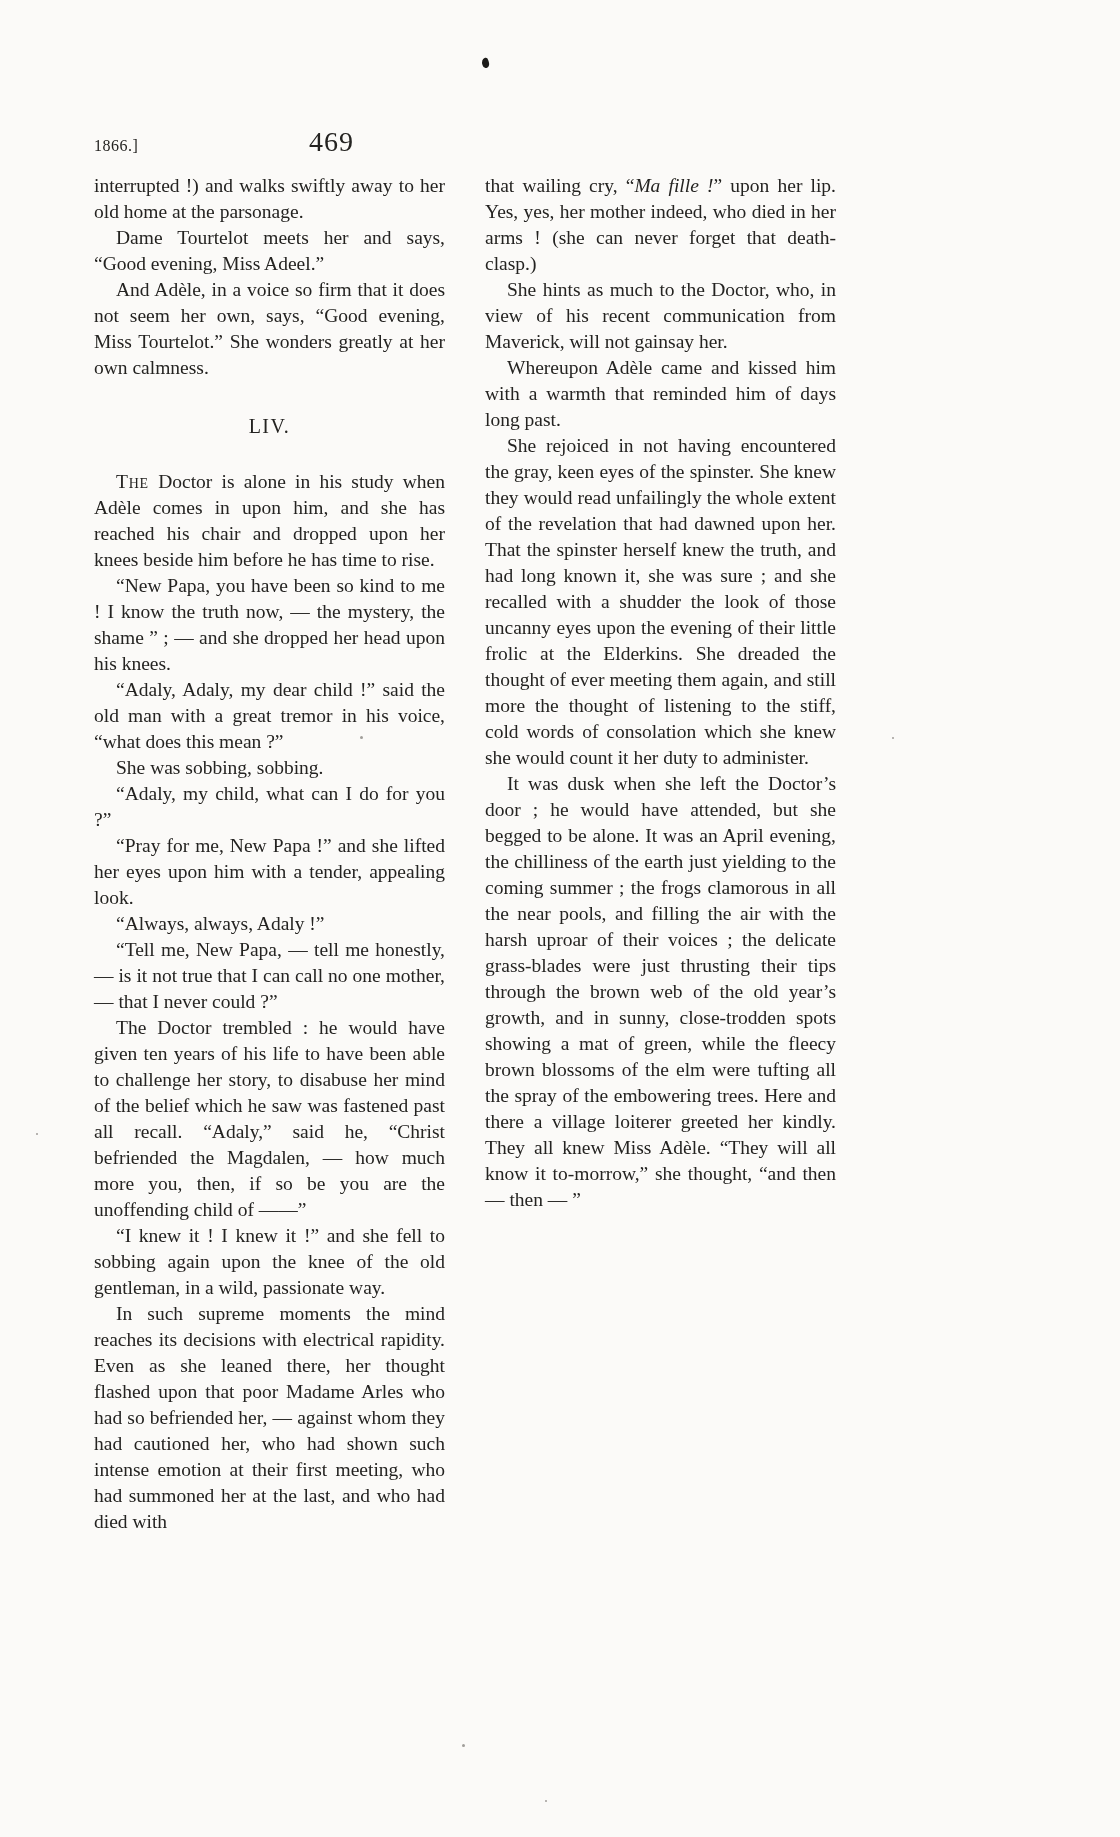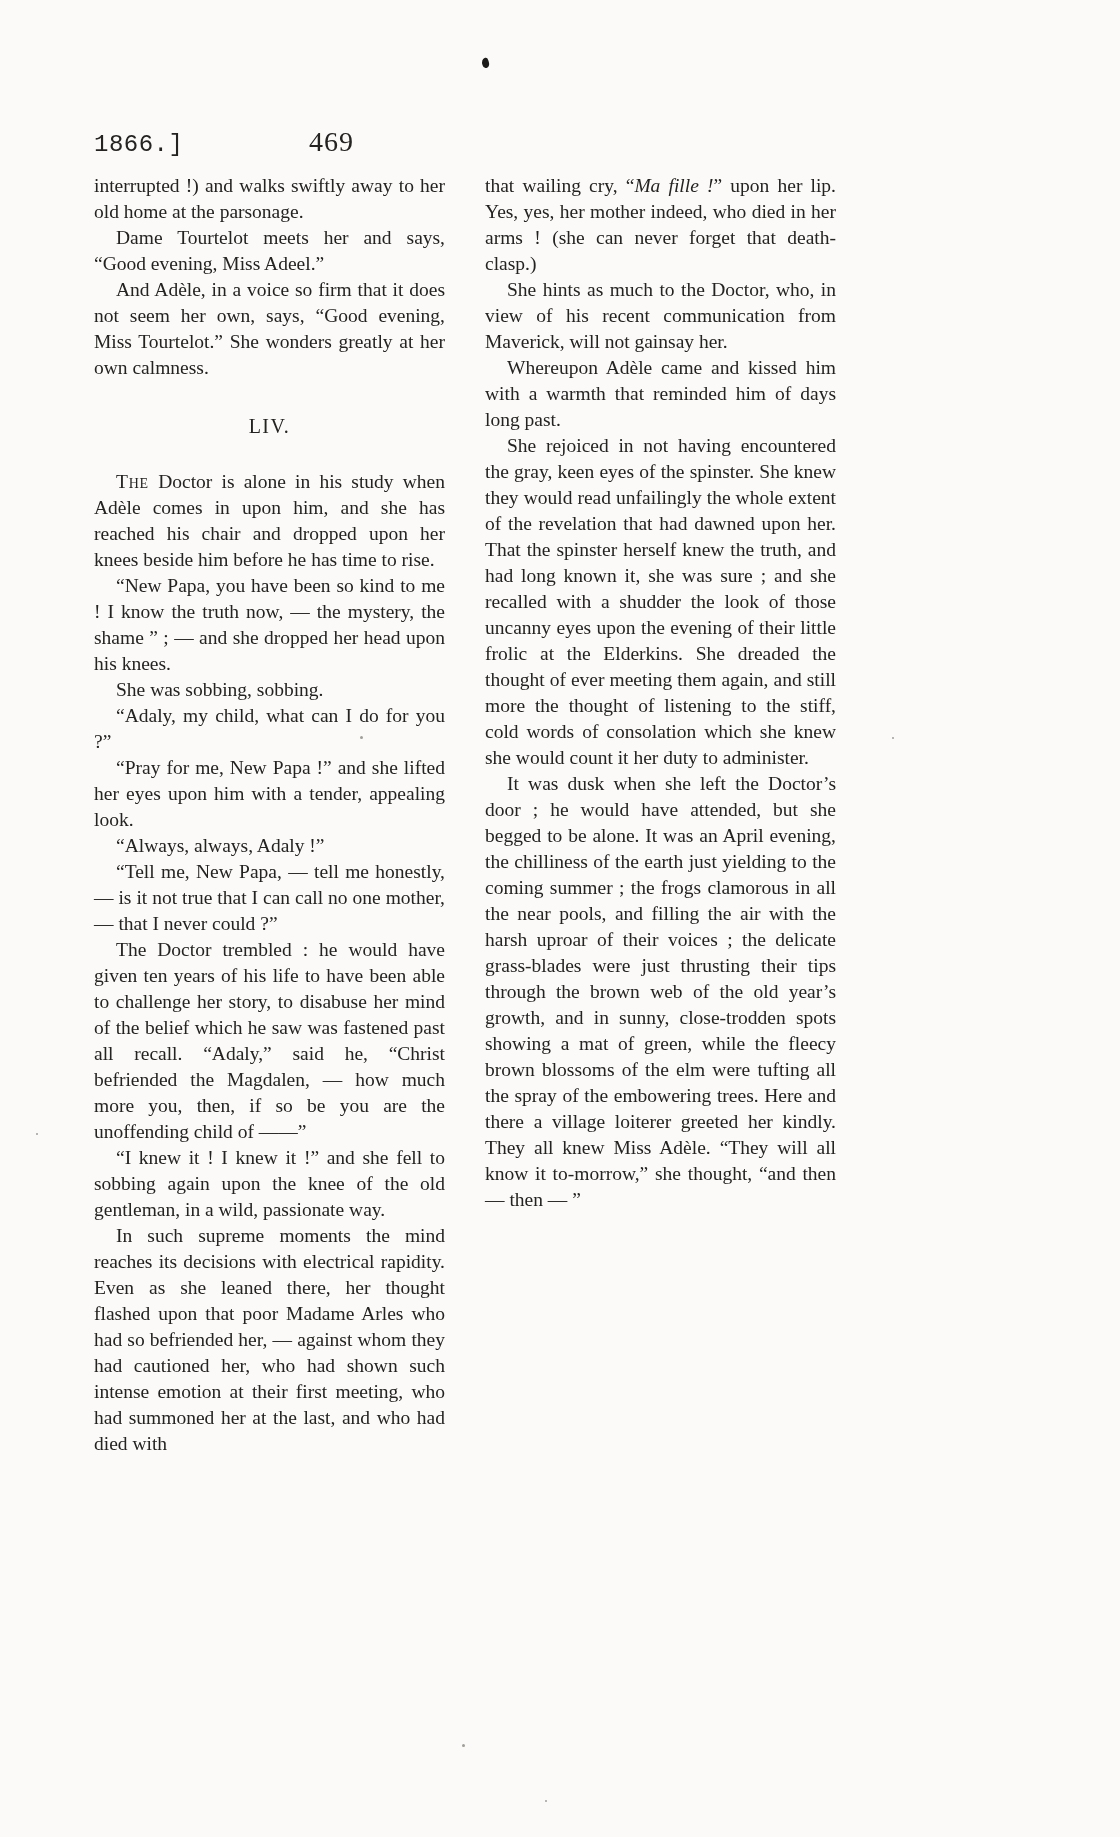--- a/index.html
+++ b/index.html
@@ -22,23 +22,22 @@
     top: 126px;
     width: 742px;
   }
   .running-header {
     display: flex;
     align-items: baseline;
     height: 34px;
   }
   .running-header .year {
     width: 130px;
-    font-size: 24px;
+    font-size: 16px;
     letter-spacing: 0.5px;
-    font-family: Liberation Mono, monospace;
   }
   .running-header .title {
     flex: 1;
     text-align: center;
     font-style: italic;
     font-size: 22px;
     letter-spacing: 1.5px;
   }
   .running-header .pageno {
     width: 130px;
@@ -118,20 +117,21 @@
 
       <div class="col">
         <p class="cont">interrupted !) and walks swiftly away to her old home at the parsonage.</p>
         <p>Dame Tourtelot meets her and says, “Good evening, Miss Adeel.”</p>
         <p>And Adèle, in a voice so firm that it does not seem her own, says, “Good evening, Miss Tourtelot.” She wonders greatly at her own calmness.</p>
 
         <div class="chapter-heading">LIV.</div>
 
         <p><span class="smallcaps">The</span><span> Doctor is alone in his study when Adèle comes in upon him, and she has reached his chair and dropped upon her knees beside him before he has time to rise.</span></p>
         <p>“New Papa, you have been so kind to me ! I know the truth now, — the mystery, the shame ” ; — and she dropped her head upon his knees.</p>
+        <p>“Adaly, Adaly, my dear child !” said the old man with a great tremor in his voice, “what does this mean ?”</p>
         <p>She was sobbing, sobbing.</p>
         <p>“Adaly, my child, what can I do for you ?”</p>
         <p>“Pray for me, New Papa !” and she lifted her eyes upon him with a tender, appealing look.</p>
         <p>“Always, always, Adaly !”</p>
         <p>“Tell me, New Papa, — tell me honestly, — is it not true that I can call no one mother, — that I never could ?”</p>
         <p>The Doctor trembled : he would have given ten years of his life to have been able to challenge her story, to disabuse her mind of the belief which he saw was fastened past all recall. “Adaly,” said he, “Christ befriended the Magdalen, — how much more you, then, if so be you are the unoffending child of ——”</p>
         <p>“I knew it ! I knew it !” and she fell to sobbing again upon the knee of the old gentleman, in a wild, passionate way.</p>
         <p>In such supreme moments the mind reaches its decisions with electrical rapidity. Even as she leaned there, her thought flashed upon that poor Madame Arles who had so befriended her, — against whom they had cautioned her, who had shown such intense emotion at their first meeting, who had summoned her at the last, and who had died with</p>
       </div>
 

